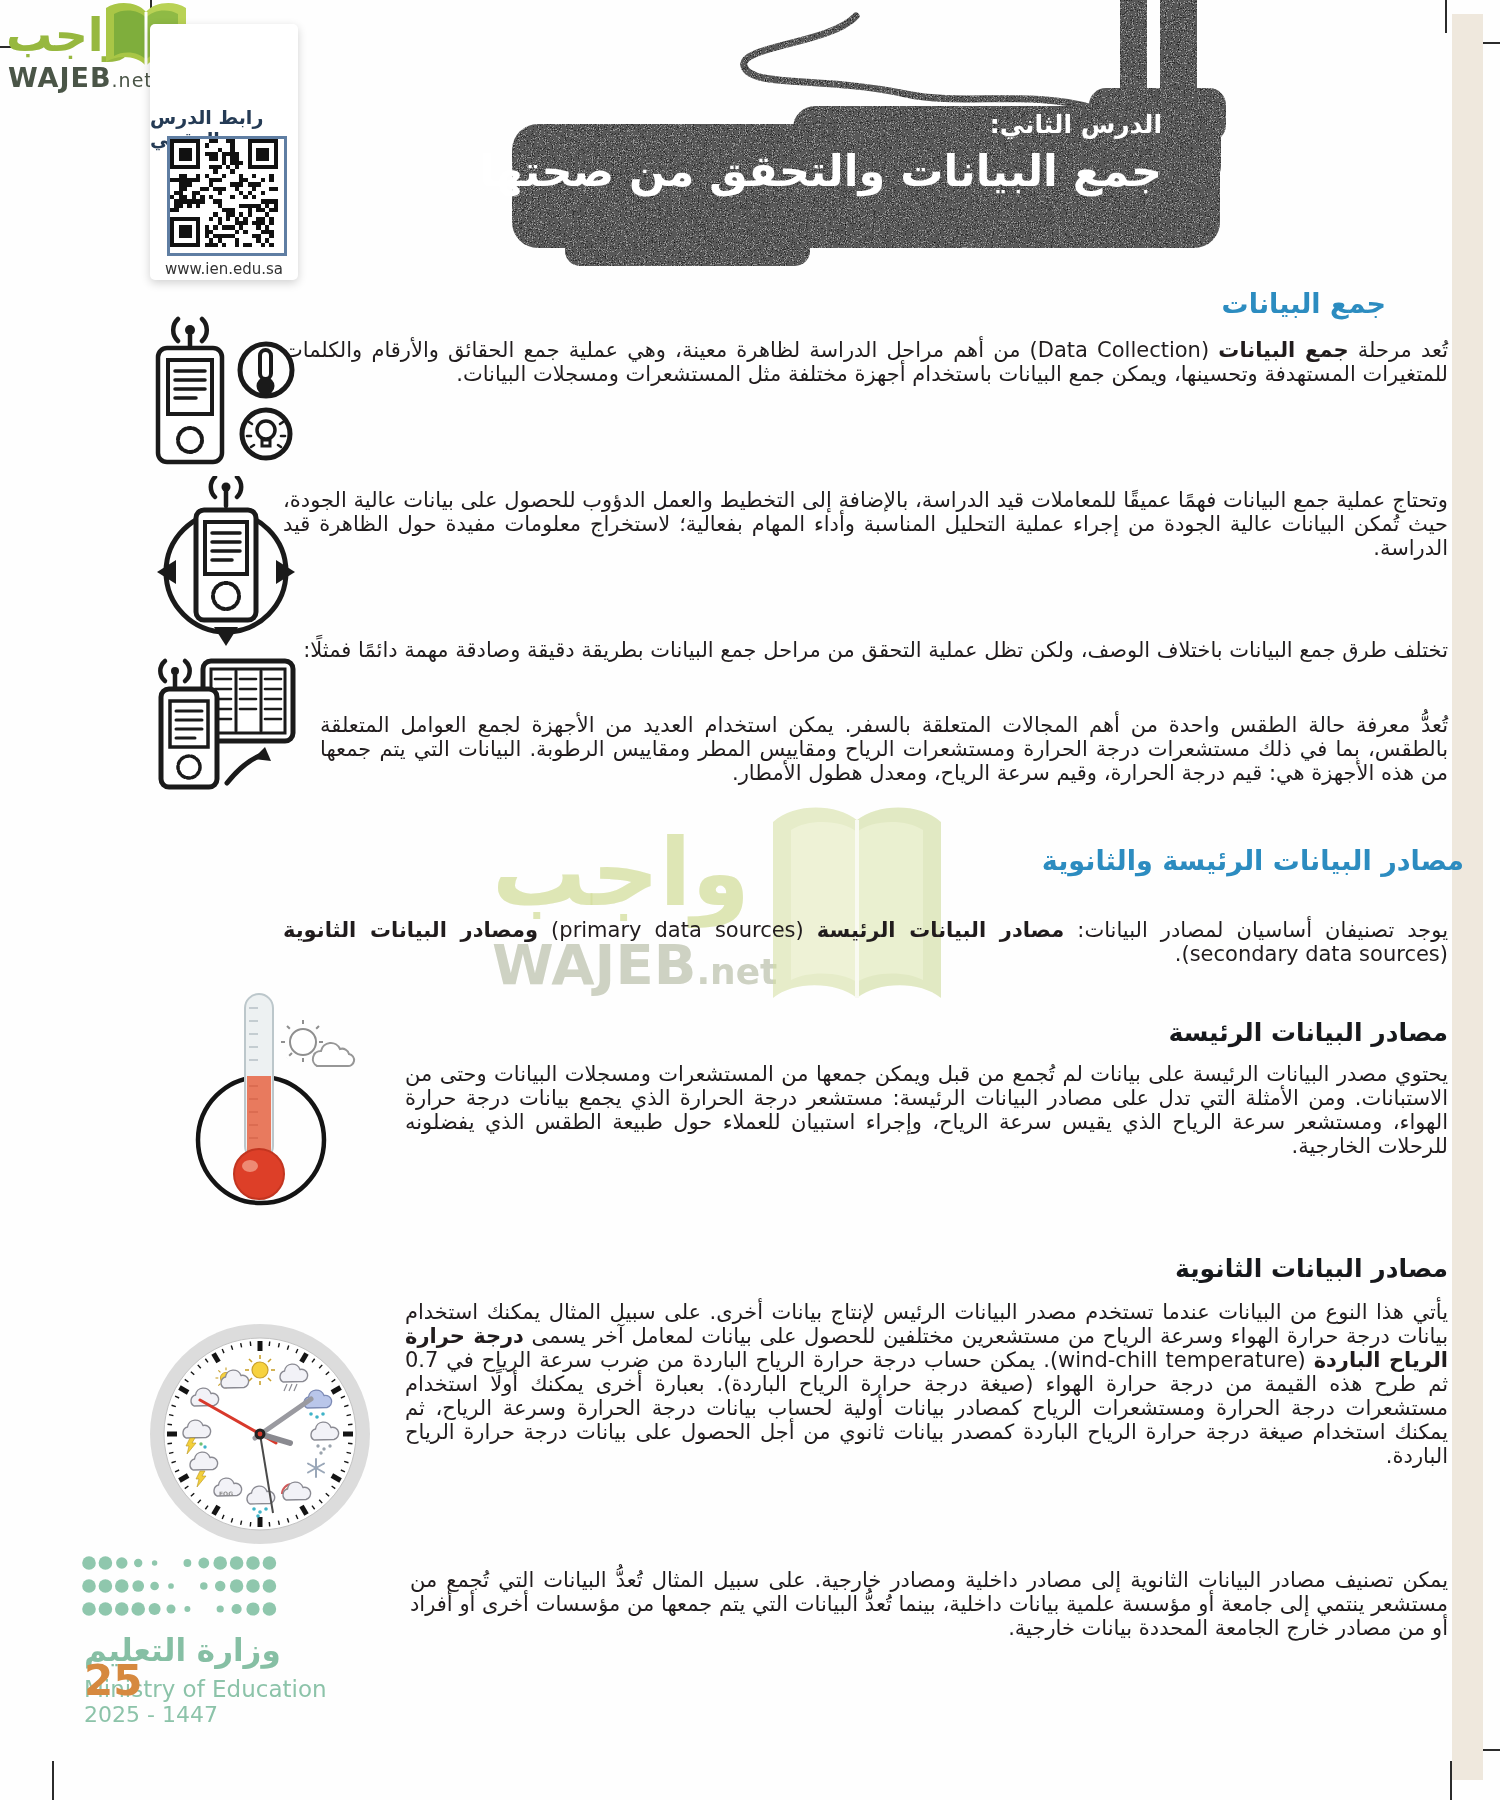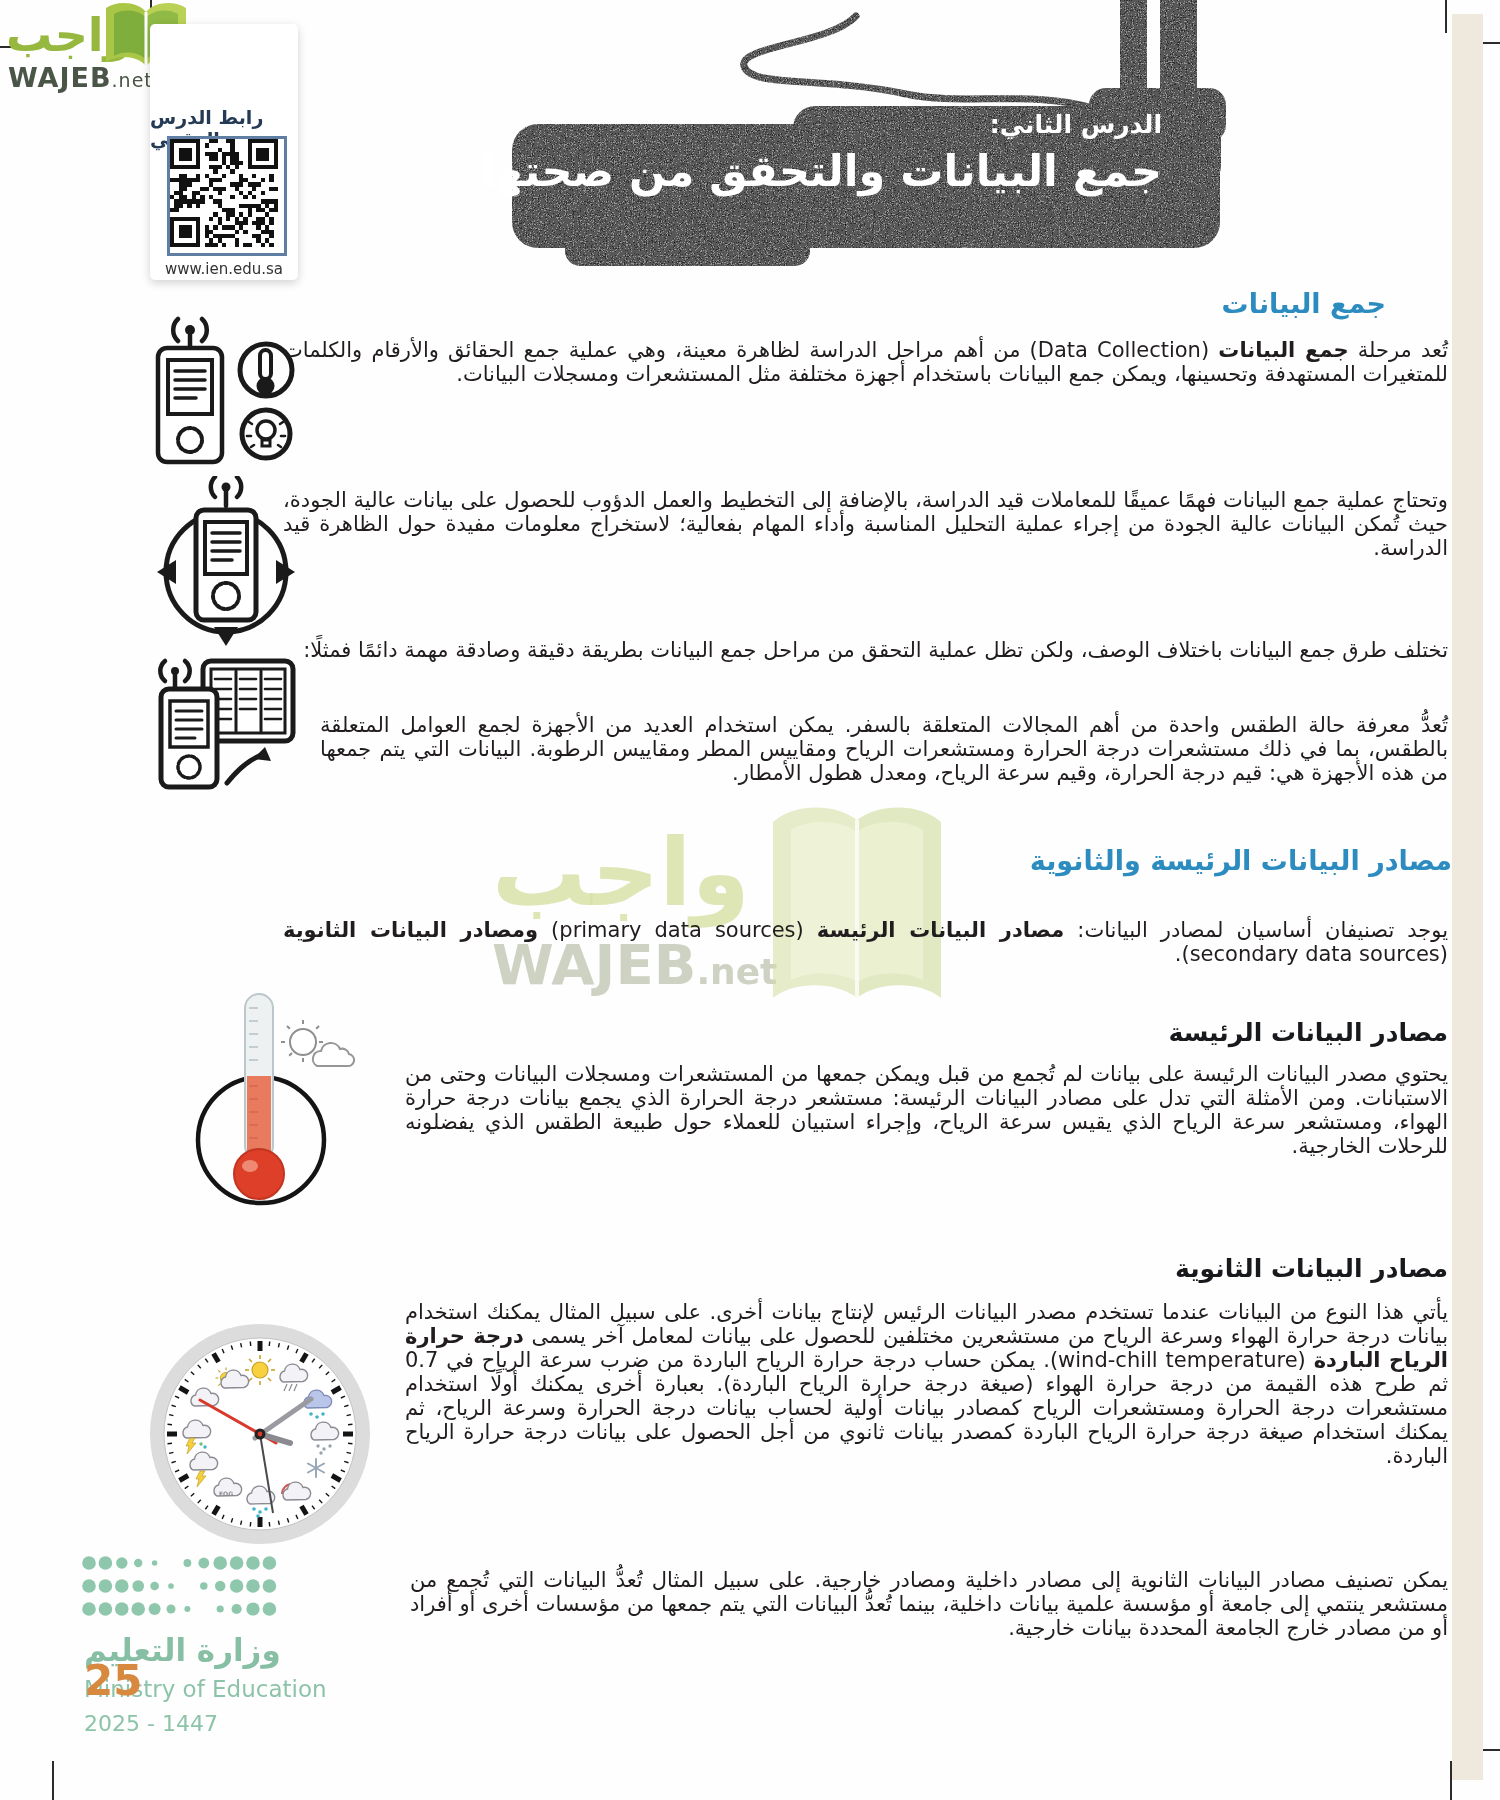--- a/index.html
+++ b/index.html
@@ -30,21 +30,21 @@
   .wm{position:absolute;z-index:1;}
   #watermark-ar{left:498px;top:818px;width:252px;text-align:center;font-size:94px;font-weight:bold;
                 color:rgba(211,222,156,.75);direction:rtl;}
   #watermark-latin{left:492px;top:932px;width:262px;text-align:center;font-size:56px;font-weight:bold;
                    color:rgba(176,182,158,.62);}
   #watermark-latin .tld{font-size:36px;}
   
   #ministry-ar{left:84px;top:1632px;font-size:31px;font-weight:bold;color:#86bfa4;direction:rtl;}
   #page-number{left:84px;top:1656px;font-size:42px;font-weight:bold;color:#d6893f;z-index:4;}
   #ministry-en{left:84px;top:1676px;font-size:23px;color:#8cc3a9;z-index:3;}
-  #edition-years{left:84px;top:1702px;font-size:22px;color:#8cc3a9;margin-top:9px;}
+  #edition-years{left:84px;top:1702px;font-size:22px;color:#8cc3a9;}
   #side-strip{left:1452px;top:14px;width:31px;height:1766px;background:#efe8dd;}
 </style>
 </head>
 <body>
 
 <div id="page">
 
   <div class="mark" style="left:150px;top:0;width:2px;height:18px;"></div>
   <div class="mark" style="left:0;top:46px;width:12px;height:2px;"></div>
   <div class="mark" style="left:1445px;top:0;width:2px;height:33px;"></div>
@@ -584,21 +584,21 @@
     <path d="M92,32 C106,20 140,18 158,30 L158,180 C140,170 106,172 92,182 Z" fill="#dbe5ab"></path>
     <rect x="90" y="20" width="4" height="178" fill="#f6f8ea"></rect>
   </svg>
 
   <div class="h-blue" style="right:114px;top:288px;">جمع البيانات</div>
   <div class="para" style="right:52px;left:283px;top:338px;"><span>تُعد مرحلة </span><span class="b">جمع البيانات</span><span> (Data Collection) من أهم مراحل الدراسة لظاهرة معينة، وهي عملية جمع الحقائق والأرقام والكلمات للمتغيرات المستهدفة وتحسينها، ويمكن جمع البيانات باستخدام أجهزة مختلفة مثل المستشعرات ومسجلات البيانات.</span></div>
   <div class="para" style="right:52px;left:283px;top:638px;"><span>تختلف طرق جمع البيانات باختلاف الوصف، ولكن تظل عملية التحقق من مراحل جمع البيانات بطريقة دقيقة وصادقة مهمة دائمًا فمثلًا:</span></div>
   <div class="para" style="right:52px;left:283px;top:488px;"><span>وتحتاج عملية جمع البيانات فهمًا عميقًا للمعاملات قيد الدراسة، بالإضافة إلى التخطيط والعمل الدؤوب للحصول على بيانات عالية الجودة، حيث تُمكن البيانات عالية الجودة من إجراء عملية التحليل المناسبة وأداء المهام بفعالية؛ لاستخراج معلومات مفيدة حول الظاهرة قيد الدراسة.</span></div>
   <div class="para" style="right:52px;left:320px;top:713px;"><span>تُعدُّ معرفة حالة الطقس واحدة من أهم المجالات المتعلقة بالسفر. يمكن استخدام العديد من الأجهزة لجمع العوامل المتعلقة بالطقس، بما في ذلك مستشعرات درجة الحرارة ومستشعرات الرياح ومقاييس المطر ومقاييس الرطوبة. البيانات التي يتم جمعها من هذه الأجهزة هي: قيم درجة الحرارة، وقيم سرعة الرياح، ومعدل هطول الأمطار.</span></div>
 
-  <div class="h-blue" style="right:48px;top:845px;">مصادر البيانات الرئيسة والثانوية</div>
+  <div class="h-blue" style="right:36px;top:845px;">مصادر البيانات الرئيسة والثانوية</div>
   <div class="para" style="right:52px;left:283px;top:898px;margin-top:20px;"><span>يوجد تصنيفان أساسيان لمصادر البيانات: </span><span class="b">مصادر البيانات الرئيسة</span><span> (primary data sources) </span><span class="b">ومصادر البيانات الثانوية</span><span> (secondary data sources).</span></div>
 
   <div class="h-dark" style="right:52px;top:1018px;">مصادر البيانات الرئيسة</div>
   <div class="para" style="right:52px;left:405px;top:1062px;"><span>يحتوي مصدر البيانات الرئيسة على بيانات لم تُجمع من قبل ويمكن جمعها من المستشعرات ومسجلات البيانات وحتى من الاستبانات. ومن الأمثلة التي تدل على مصادر البيانات الرئيسة: مستشعر درجة الحرارة الذي يجمع بيانات درجة حرارة الهواء، ومستشعر سرعة الرياح الذي يقيس سرعة الرياح، وإجراء استبيان للعملاء حول طبيعة الطقس الذي يفضلونه للرحلات الخارجية.</span></div>
 
   <div class="h-dark" style="right:52px;top:1254px;">مصادر البيانات الثانوية</div>
   <div class="para" style="right:52px;left:405px;top:1300px;"><span>يأتي هذا النوع من البيانات عندما تستخدم مصدر البيانات الرئيس لإنتاج بيانات أخرى. على سبيل المثال يمكنك استخدام بيانات درجة حرارة الهواء وسرعة الرياح من مستشعرين مختلفين للحصول على بيانات لمعامل آخر يسمى </span><span class="b">درجة حرارة الرياح الباردة</span><span> (wind-chill temperature). يمكن حساب درجة حرارة الرياح الباردة من ضرب سرعة الرياح في 0.7 ثم طرح هذه القيمة من درجة حرارة الهواء (صيغة درجة حرارة الرياح الباردة). بعبارة أخرى يمكنك أولًا استخدام مستشعرات درجة الحرارة ومستشعرات الرياح كمصادر بيانات أولية لحساب بيانات درجة الحرارة وسرعة الرياح، ثم يمكنك استخدام صيغة درجة حرارة الرياح الباردة كمصدر بيانات ثانوي من أجل الحصول على بيانات درجة حرارة الرياح الباردة.</span></div>
   <div class="para" style="right:52px;left:410px;top:1568px;"><span>يمكن تصنيف مصادر البيانات الثانوية إلى مصادر داخلية ومصادر خارجية. على سبيل المثال تُعدُّ البيانات التي تُجمع من مستشعر ينتمي إلى جامعة أو مؤسسة علمية بيانات داخلية، بينما تُعدُّ البيانات التي يتم جمعها من مؤسسات أخرى أو أفراد أو من مصادر خارج الجامعة المحددة بيانات خارجية.</span></div>
 
   <svg class="abs" id="moe-dots" style="left:80px;top:1552px;" width="200" height="72" viewBox="0 0 200 72">

